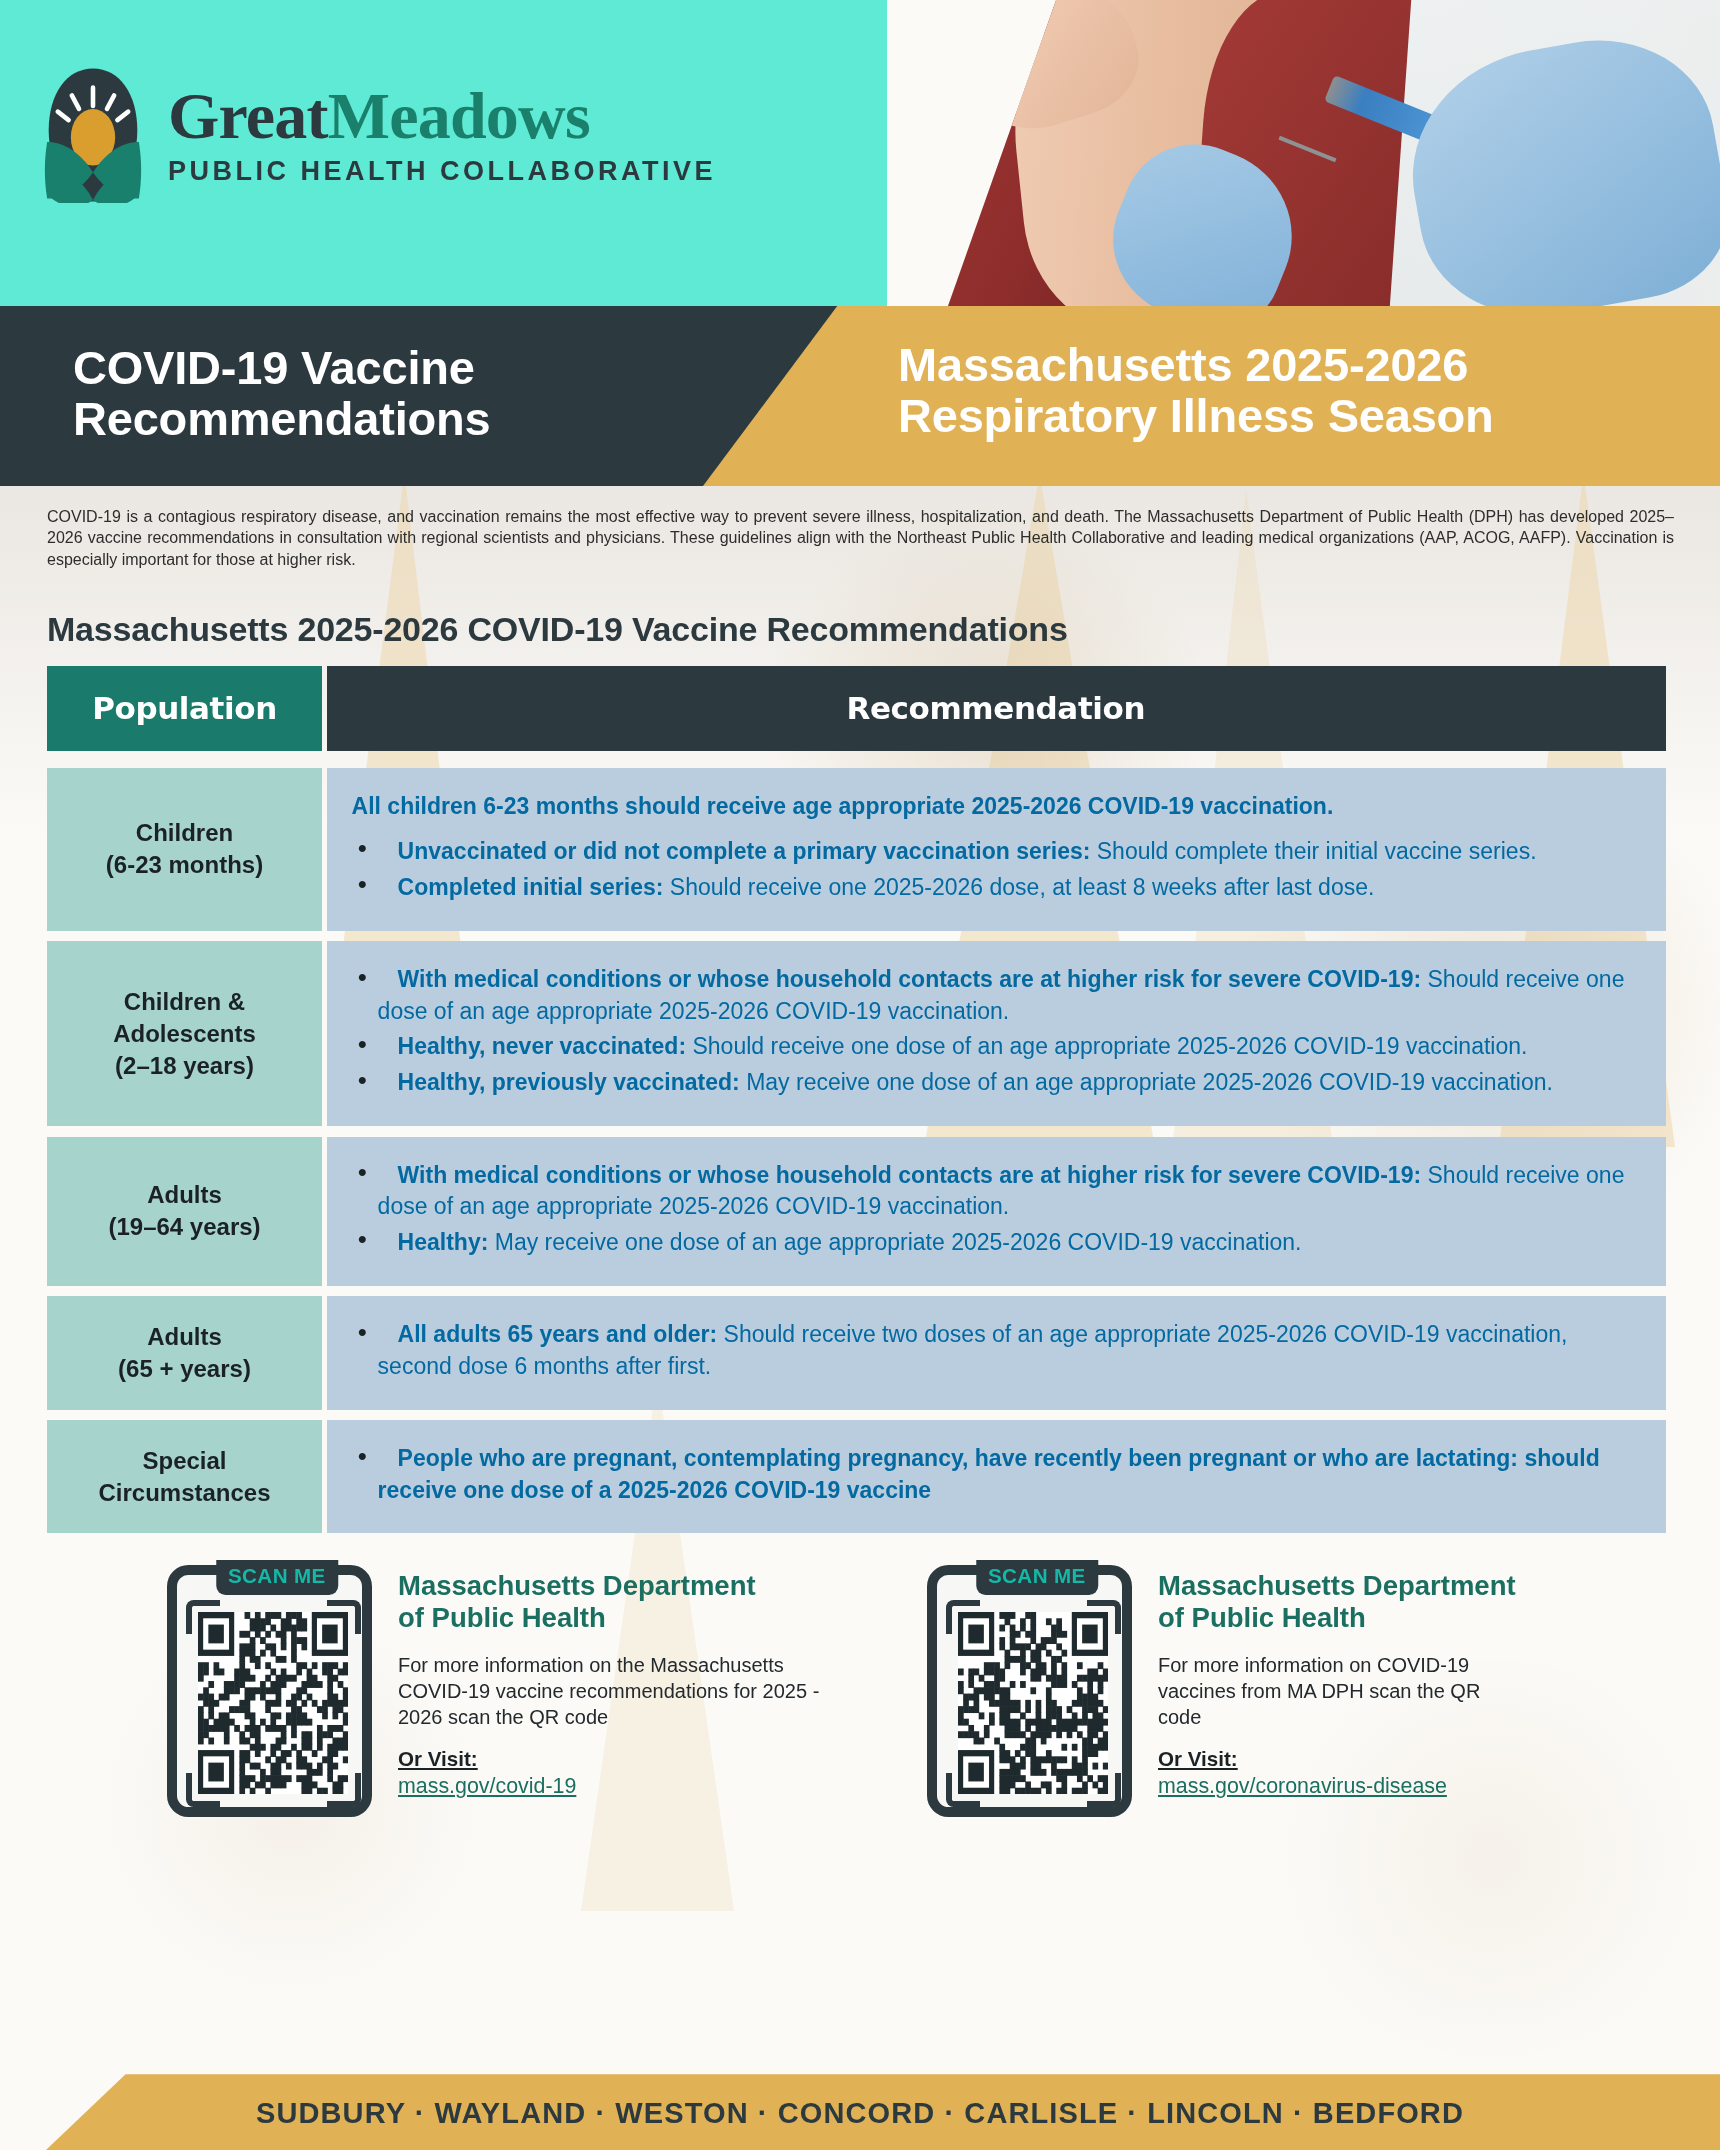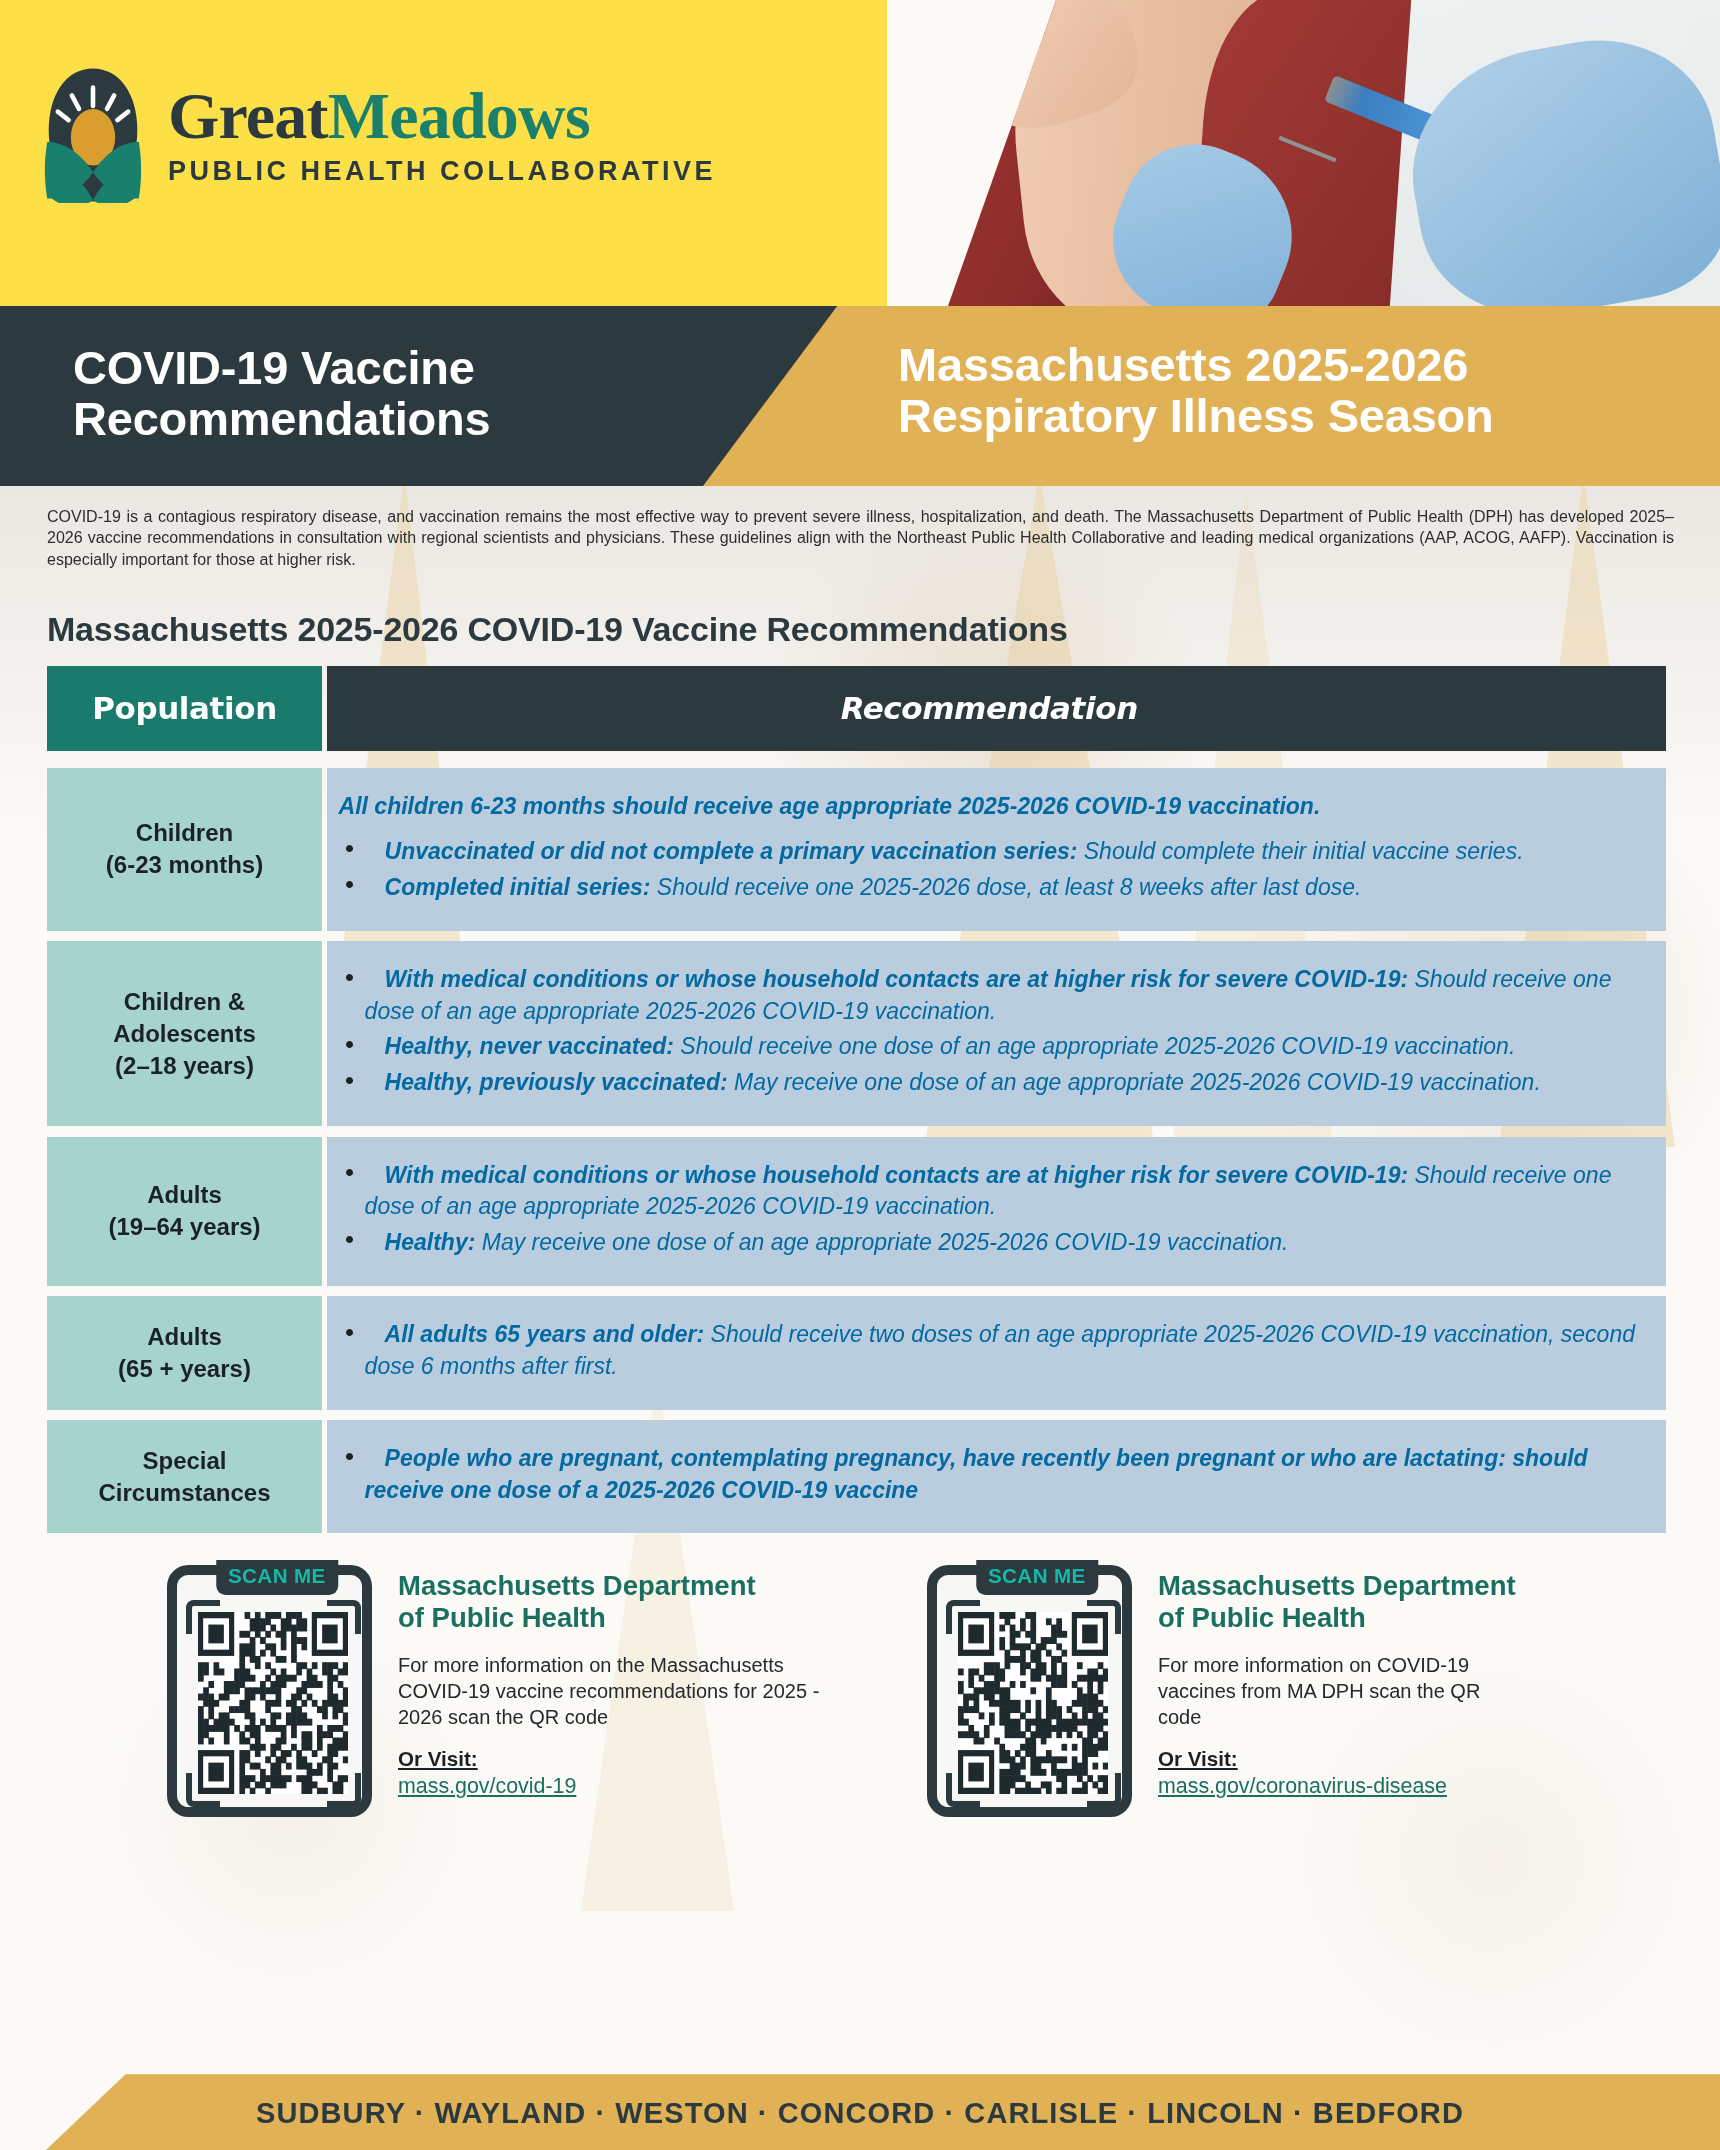--- a/index.html
+++ b/index.html
@@ -27,21 +27,21 @@
     background:radial-gradient(circle, rgba(214,190,153,.35), rgba(255,255,255,0) 70%);
   }
   #wm-grad {
     position:absolute; left:0; top:0; width:1720px; height:1621px;
     background:linear-gradient(180deg, rgba(190,180,170,.28) 0%, rgba(255,255,255,0) 22%);
   }
 
   
   #topband {
     position:absolute; left:0; top:0; width:1720px; height:306px;
-    background:#fde047; z-index:5;
+    background:#5eead4; z-index:5;
   }
   #logo-row {
     position:absolute; left:44px; top:67px;
     display:flex; align-items:center; gap:26px;
   }
   #logo-mark { width:98px; height:136px; flex:0 0 auto; }
   #logo-text { display:flex; flex-direction:column; gap:1.5px; }
   #logo-title {
     font-family:"Liberation Serif", serif;
     font-size:66px; font-weight:bold; line-height:1;
@@ -146,21 +146,21 @@
   }
   #table-h2 { margin-top:40px; }
 
   
   #tbl { margin:17px 0 0 47px; width:1619px; }
   .trow { display:flex; gap:4.6px; margin-bottom:10.7px; }
   .tcol-pop {
     flex:0 0 275px; display:flex; align-items:center; justify-content:center;
     text-align:center; padding:10.7px 7.6px;
   }
-  .tcol-rec { flex:1 1 auto; padding:23px 26px 23px 12px;font-style:italic; }
+  .tcol-rec { flex:1 1 auto; padding:23px 26px 23px 25px; }
 
   #hdr-pop {
     background:#1a7a6b; color:#fff; font-size:31px; font-weight:bold;
     font-family:"DejaVu Sans", sans-serif; letter-spacing:-0.4px;
   }
   #hdr-rec {
     background:#2c3a40; color:#fff; font-size:31px; font-weight:bold;
     display:flex; align-items:center; justify-content:center;
     font-family:"DejaVu Sans", sans-serif; letter-spacing:-0.4px;
   }

